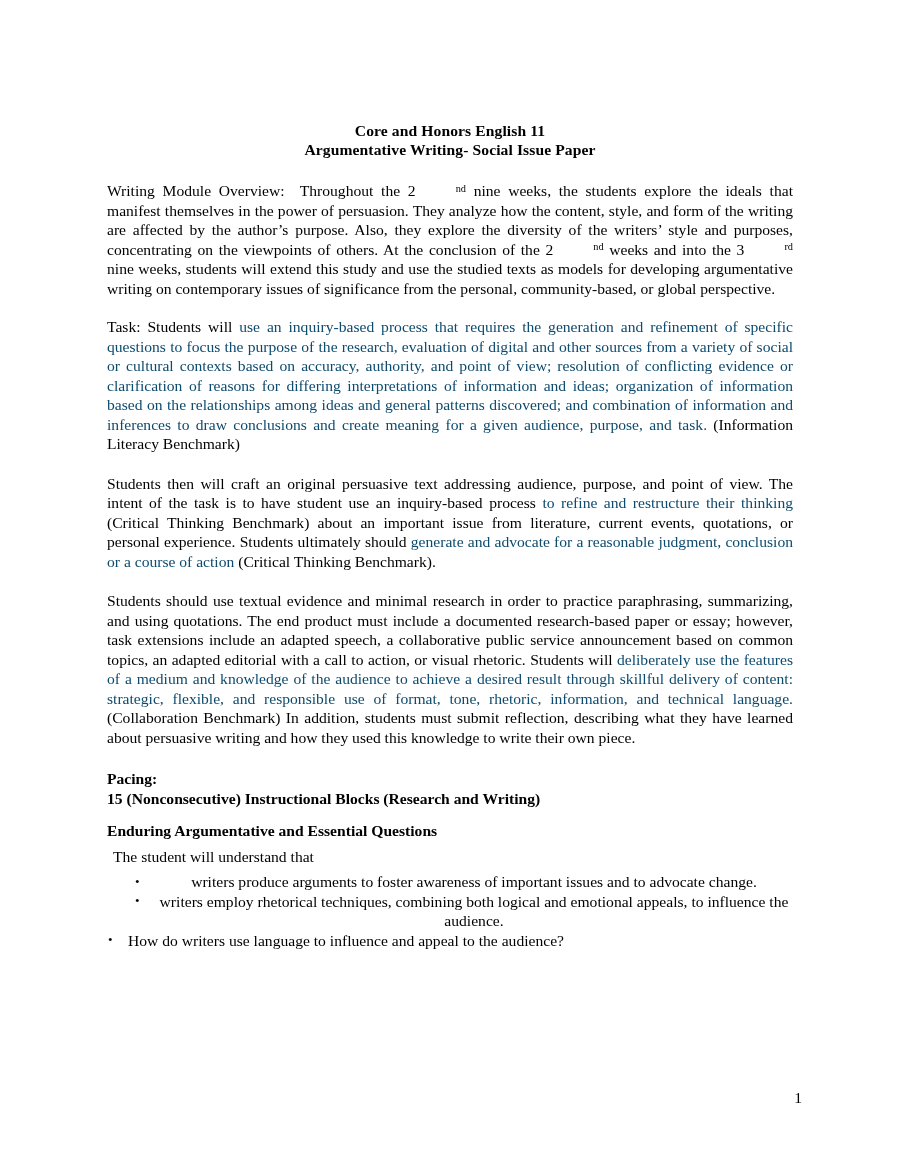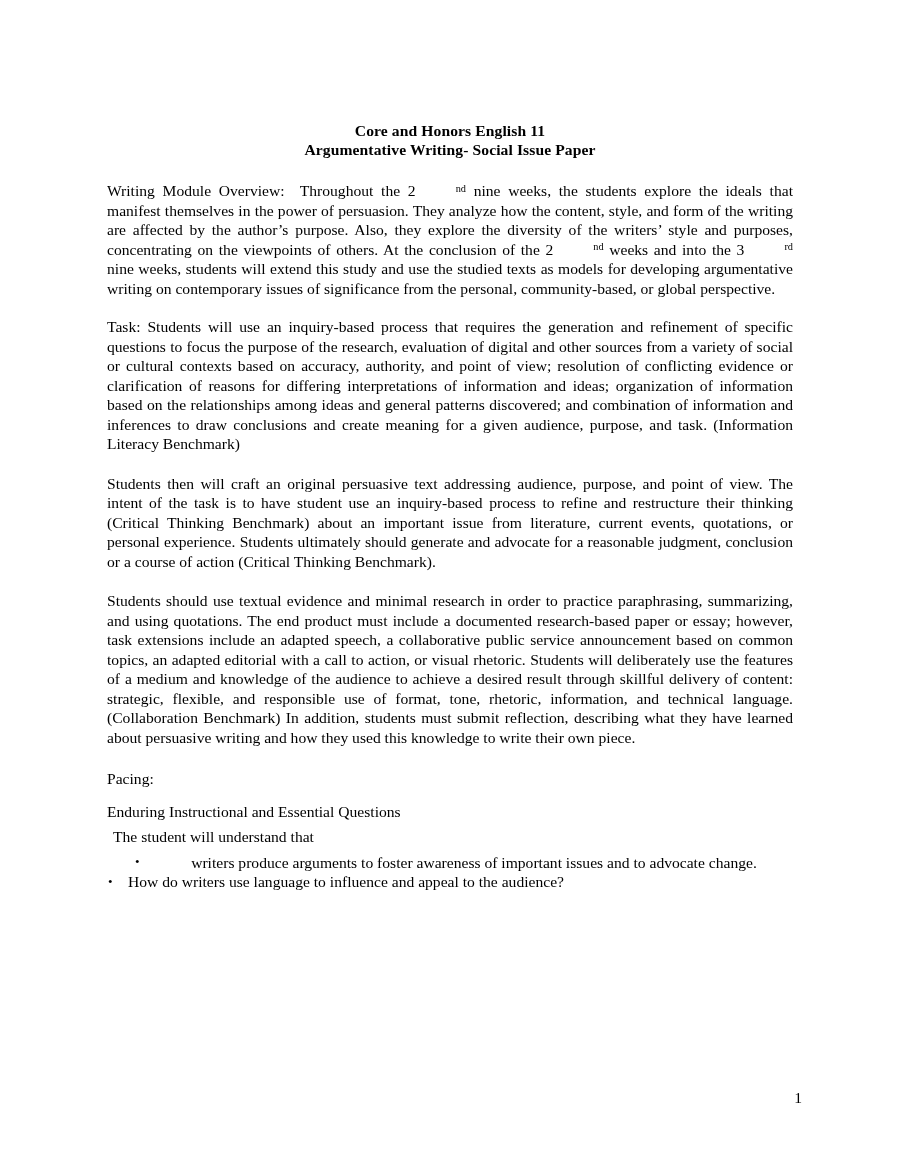--- a/index.html
+++ b/index.html
@@ -40,35 +40,35 @@
     line-height: 19.5px;
     text-align: justify;
     text-justify: inter-word;
     hyphens: none;
   }
   .spacer-sm { height: 19px; }
   .spacer-md { height: 20px; }
   .spacer-lg { height: 22px; }
   .spacer-xs { height: 13px; }
 
-  .red { color: #000000; }
+  .red { color: #0c4a6e; }
   .bold { font-weight: normal; }
 
   sup {
     font-size: 0.66em;
     vertical-align: 0.42em;
     line-height: 0;
     margin-left: 40px;
   }
 
   .section-head {
     margin: 0;
     font-size: 15.6px;
     line-height: 19.5px;
-    font-weight: normal;
+    font-weight: bold;
   }
   .plain-line {
     margin: 6px;
     font-size: 15.6px;
     line-height: 19.5px;
   }
 
   ul.bullets {
     margin: 0;
     padding: 0;
@@ -134,28 +134,30 @@
 
     <p class="body-par"><span>Students then will craft an original persuasive text addressing audience, purpose, and point of view. The intent of the task is to have student use an inquiry-based process </span><span class="red">to refine and restructure their thinking</span><span> (Critical Thinking Benchmark) about an important issue from literature, current events, quotations, or personal experience. Students ultimately should </span><span class="red">generate and advocate for a reasonable judgment, conclusion or a course of action</span><span> (Critical Thinking Benchmark).</span></p>
 
     <div class="spacer-md"></div>
 
     <p class="body-par"><span>Students should use textual evidence and minimal research in order to practice paraphrasing, summarizing, and using quotations.  The end product must include a documented research-based paper or essay; however, task extensions include an adapted speech, a collaborative public service announcement based on common topics, an adapted editorial with a call to action, or visual rhetoric. Students will </span><span class="red">deliberately use the features of a medium and knowledge of the audience to achieve a desired result through skillful delivery of content: strategic, flexible, and responsible use of format, tone, rhetoric, information, and technical language.</span><span> (Collaboration Benchmark) In addition, students must submit reflection, describing what they have learned about persuasive writing and how they used this knowledge to write their own piece.</span></p>
 
     <div class="spacer-lg"></div>
 
     <p class="section-head">Pacing:</p>
+    <p class="section-head">15 (Nonconsecutive) Instructional Blocks (Research and Writing)</p>
 
     <div class="spacer-xs"></div>
 
-    <p class="section-head">Enduring Instructional and Essential Questions</p>
+    <p class="section-head">Enduring Argumentative and Essential Questions</p>
     <p class="plain-line">The student will understand that</p>
 
     <ul class="bullets">
       <li class="bullet indent-2">writers produce arguments to foster awareness of important issues and to advocate change.</li>
+      <li class="bullet indent-2">writers employ rhetorical techniques, combining both logical and emotional appeals, to influence the audience.</li>
       <li class="bullet indent-1">How do writers use language to influence and appeal to the audience?</li>
     </ul>
 
   </div>
 
   <div class="page-number">1</div>
 
 </div>
 
 </body></html>

